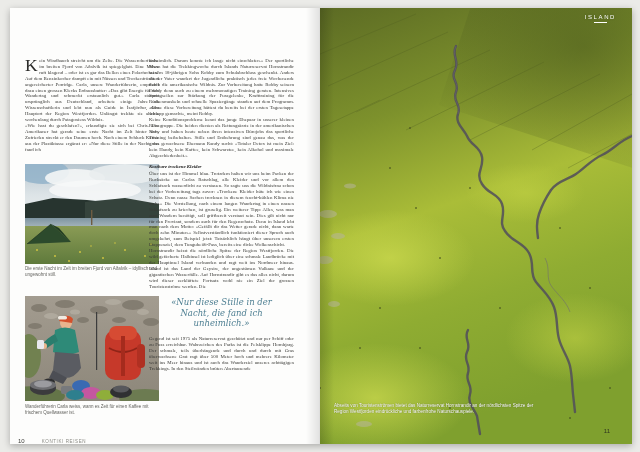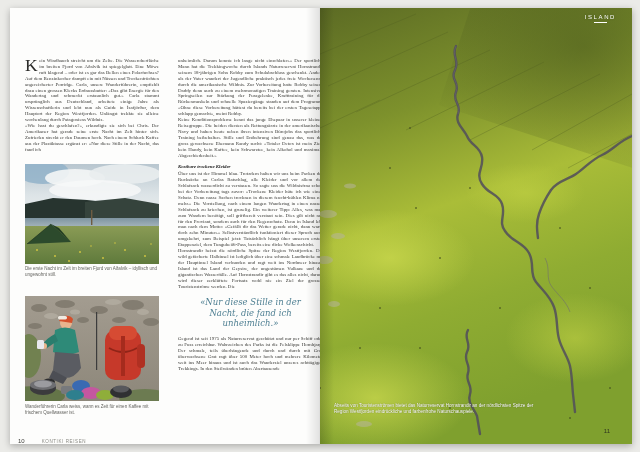--- a/index.html
+++ b/index.html
@@ -161,21 +161,21 @@
         <ellipse cx="50" cy="99" rx="9" ry="5" fill="#2e7f8e"></ellipse>
         <ellipse cx="80" cy="99" rx="9" ry="5" fill="#8fae3a"></ellipse>
         <ellipse cx="96" cy="96" rx="11" ry="6" fill="#2f3032"></ellipse>
         <ellipse cx="96" cy="93" rx="8" ry="3.4" fill="#57585c"></ellipse>
       </g>
     </svg>
     <div class="colwrap" style="left:15px;top:396px;width:134px;">
       <div class="colscale caption" style="width:268px;">Wanderführerin Carla weiss, wann es Zeit für einen Kaffee mit frischem Quellwasser ist.</div>
     </div>
 
-    <div class="colwrap" style="left:168px;top:49px;width:145px;height:385px;">
+    <div class="colwrap" style="left:139px;top:49px;width:145px;height:385px;">
       <div class="colscale bodycol" style="width:290px;">
         <p>unheimlich. Darum konnte ich lange nicht einschlafen.» Der sportliche Mann hat die Trekkingwoche durch Islands Naturreservat Hornstrandir seinem 18-jährigen Sohn Robby zum Schulabschluss geschenkt. Anders als der Vater wandert der Jugendliche praktisch jedes freie Wochenende durch die amerikanische Wildnis. Zur Vorbereitung hatte Robby seinem Daddy denn auch zu einem mehrmonatigen Training geraten. Intensives Springseilen zur Stärkung der Fussgelenke, Krafttraining für die Rückenmuskeln und schnelle Spaziergänge standen auf dem Programm. «Ohne diese Vorbereitung hättest du bereits bei der ersten Tagesetappe schlapp gemacht», meint Robby.</p>
         <p>Keine Konditionsprobleme kennt das junge Ehepaar in unserer kleinen Reisegruppe. Die beiden dienten als Rettungsärzte in der amerikanischen Navy und haben heute neben ihren intensiven Bürojobs das sportliche Training beibehalten. Stille und Entbehrung sind genau das, was der gross gewachsene Ehemann Randy sucht: «Totaler Detox ist mein Ziel: kein Handy, kein Kaffee, kein Schwarztee, kein Alkohol und maximale Abgeschiedenheit.»</p>
         <p class="subhead">Kostbare trockene Kleider</p>
         <p>Über uns ist der Himmel blau. Trotzdem halten wir uns beim Packen der Rucksäcke an Carlas Ratschlag, alle Kleider und vor allem den Schlafsack wasserdicht zu verstauen. So sagte uns die Wildnisfrau schon bei der Vorbereitung tags zuvor: «Trockene Kleider hüte ich wie einen Schatz. Denn nasse Sachen trocknen in diesem feucht-kühlen Klima nie mehr.» Die Vorstellung, nach einem langen Wandertag in einen nassen Schlafsack zu kriechen, ist gruselig. Ein weiterer Tipp: Alles, was man zum Wandern benötigt, soll griffbereit verstaut sein. Dies gilt nicht nur für den Proviant, sondern auch für den Regenschutz. Denn in Island lebt man nach dem Motto: «Gefällt dir das Wetter gerade nicht, dann warte doch zehn Minuten.» Selbstverständlich funktioniert dieser Spruch auch umgekehrt, zum Beispiel jetzt: Tatsächlich hängt über unserem ersten Etappenziel, dem Tunguheiði-Pass, bereits eine dicke Wolkenschicht.</p>
         <p>Hornstrandir heisst die nördliche Spitze der Region Westfjorden. Die wild gefächerte Halbinsel ist lediglich über eine schmale Landbrücke mit der Hauptinsel Island verbunden und ragt weit ins Nordmeer hinaus. Island ist das Land der Geysire, der ungestümen Vulkane und der gigantischen Wasserfälle. Auf Hornstrandir gibt es das alles nicht, darum wird dieser zerklüftete Fortsatz wohl nie ein Ziel der grossen Touristenströme werden. Die</p>
         <p class="pullquote" style="color:#4e7f92;">«Nur diese Stille in der Nacht, die fand ich unheimlich.»</p>
         <p>Gegend ist seit 1975 als Naturreservat geschützt und nur per Schiff oder zu Fuss erreichbar. Wahrzeichen des Parks ist die Felsklippe Hornbjarg. Der schmale, teils überhängende und durch und durch mit Gras überwachsene Grat ragt über 500 Meter hoch und mehrere Kilometer weit ins Meer hinaus und ist auch das Wanderziel unseres achttägigen Trekkings. In den Steilwänden brüten Abertausende</p>
       </div>
     </div>

